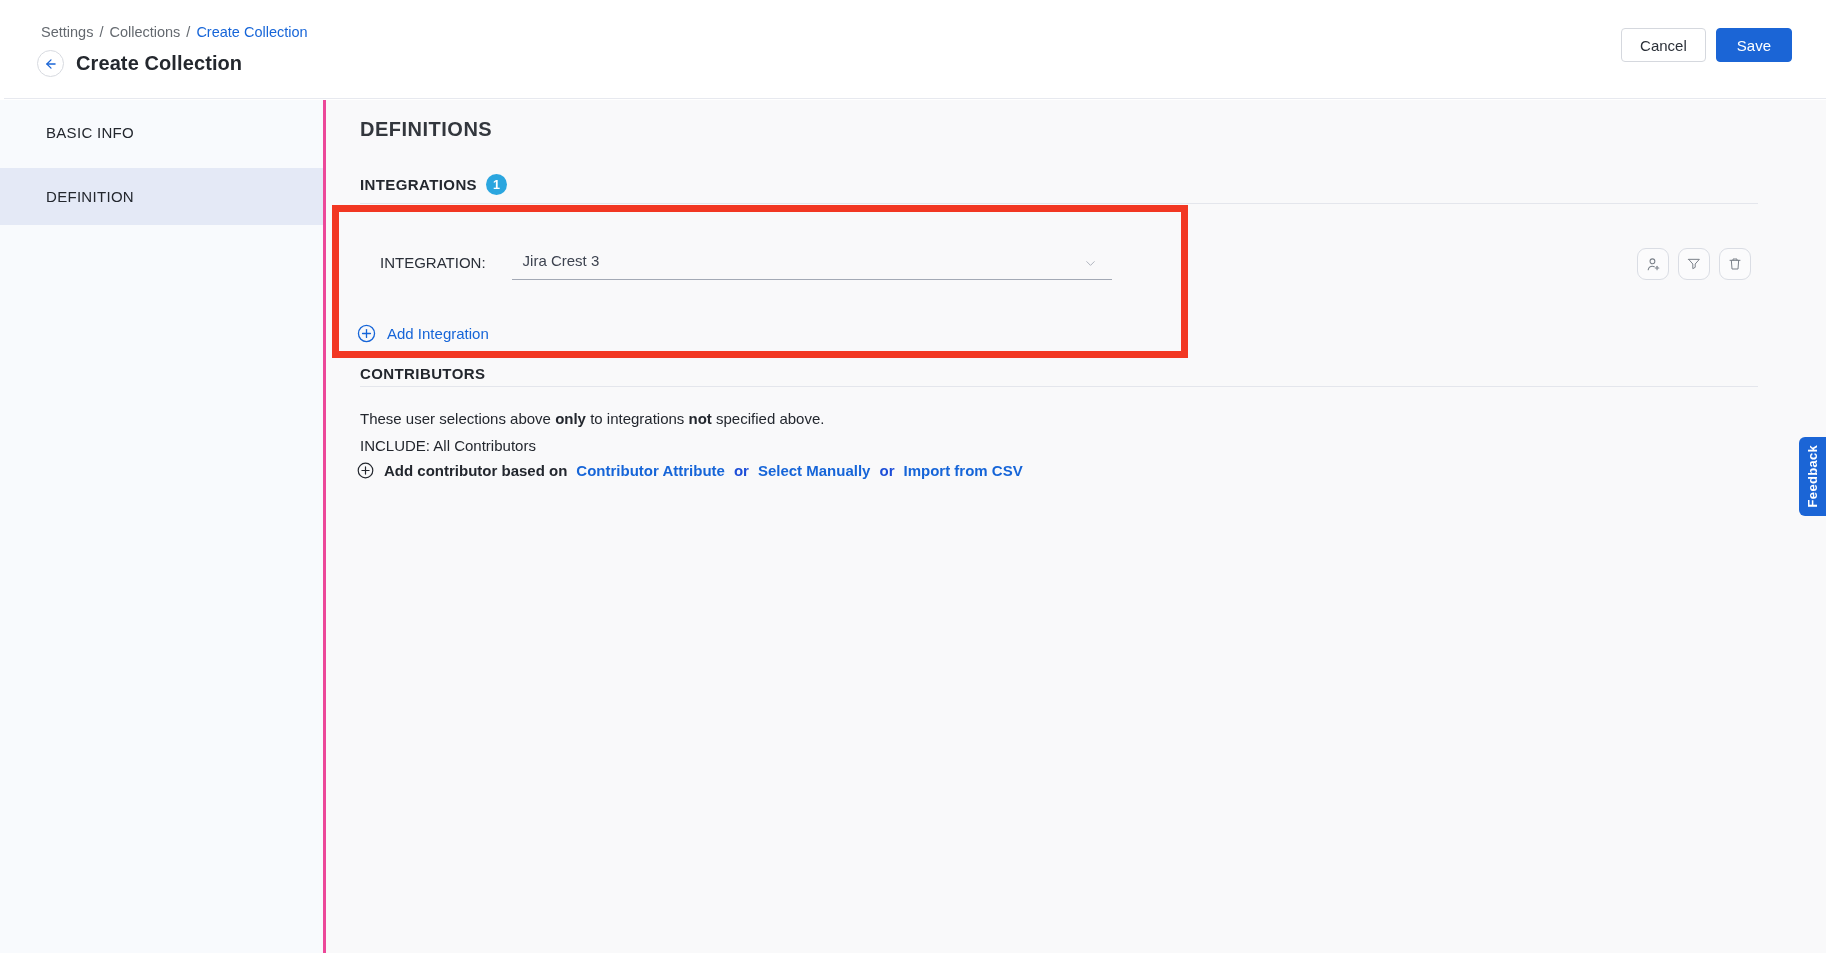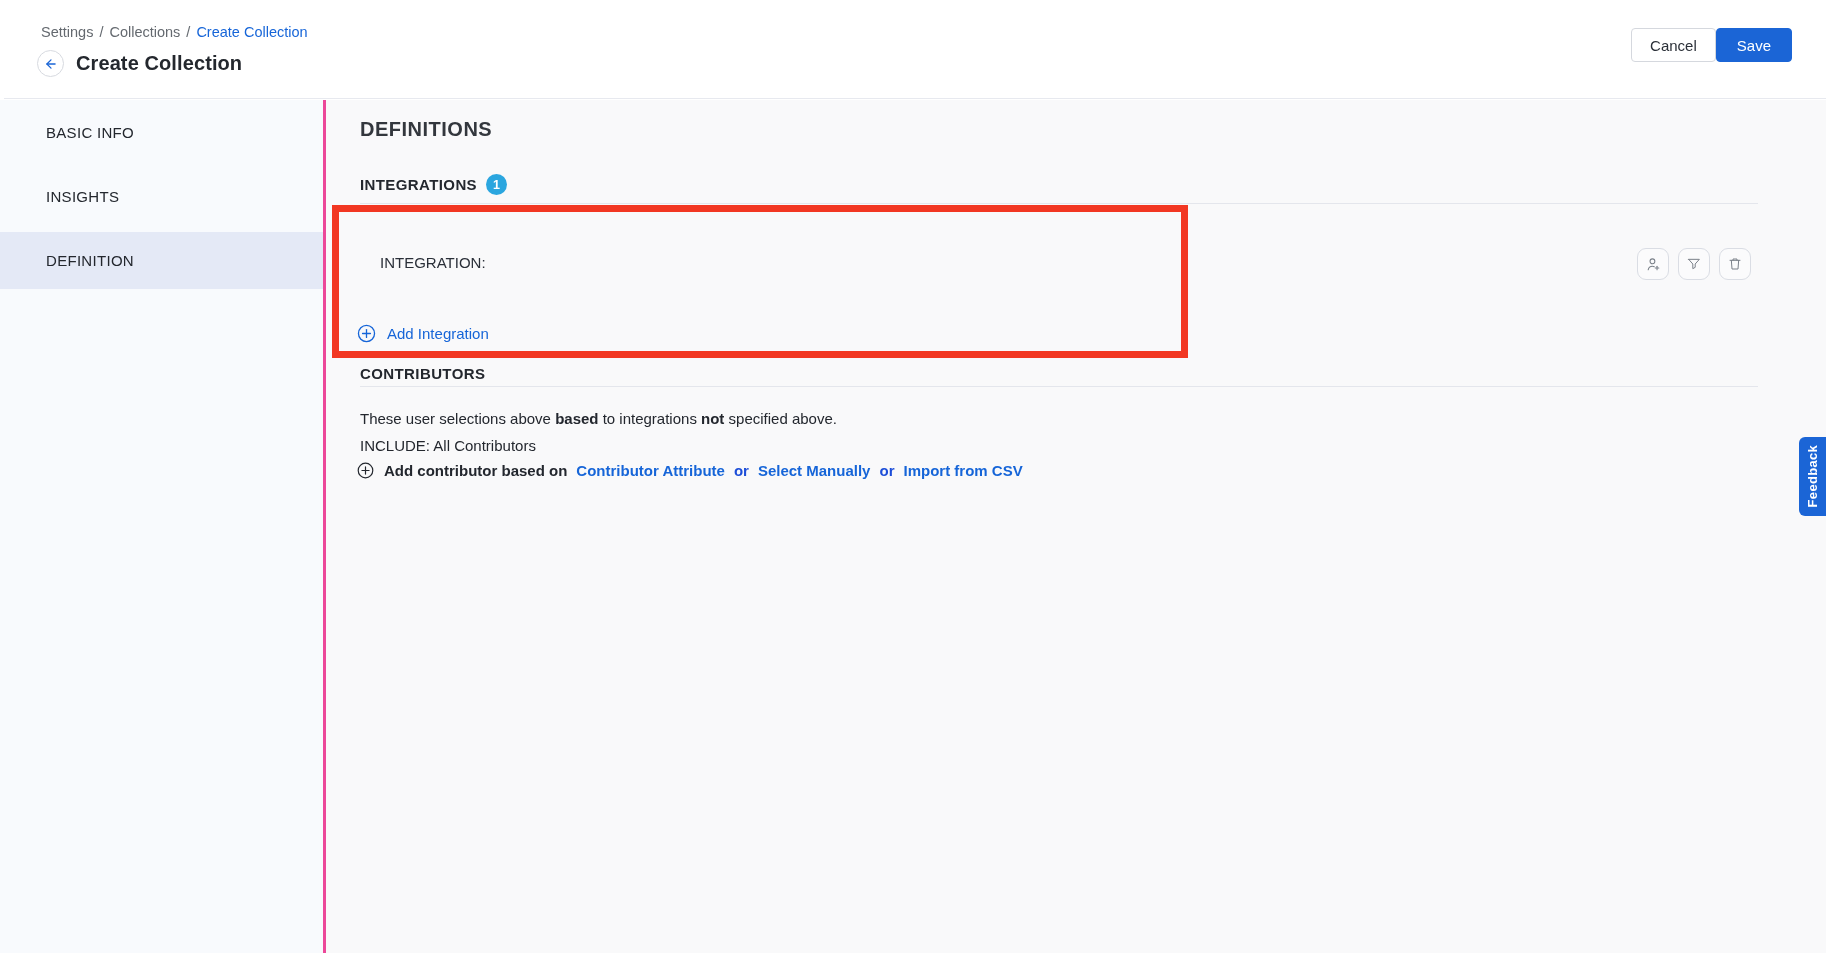--- a/index.html
+++ b/index.html
@@ -25,21 +25,21 @@
   .title-row {
     position: absolute; top: 50px; left: 33px;
     display: flex; align-items: center; gap: 12px;
   }
   .back-btn {
     width: 27px; height: 27px; border-radius: 50%;
     border: 1px solid #d7dae0; background: #fff;
     display: flex; align-items: center; justify-content: center; cursor: pointer;
   }
   .page-title { font-size: 20px; font-weight: 700; color: #24282e; letter-spacing: 0.1px; }
-  .header-actions { position: absolute; top: 28px; right: 38px; display: flex; }
+  .header-actions { position: absolute; top: 28px; right: 38px; display: flex; gap: 10px; }
   .btn { height: 34px; border-radius: 4px; font-size: 15px; font-family: "Liberation Sans", sans-serif; cursor: pointer; }
   .btn-cancel { background: #ffffff; border: 1px solid #d5d8de; color: #2b3038; padding: 0 18px; }
   .btn-save { background: #1b65d6; border: 1px solid #1b65d6; color: #ffffff; padding: 0 20px; }
 
   
   .sidebar {
     position: absolute; top: 100px; left: 0; width: 327px; height: 853px;
     background: #f8fafd; border-right: 4px solid #ec4899; padding-top: 4px;
   }
   .sidebar-item {
@@ -161,42 +161,47 @@
   <div class="header-actions">
     <button class="btn btn-cancel">Cancel</button>
     <button class="btn btn-save">Save</button>
   </div>
 </div>
 
 <div class="sidebar">
   <div class="sidebar-item">
     <span>BASIC INFO</span>
   </div>
-  <div class="sidebar-item">
-    <span>INSIGHTS</span>
-  </div>
   <div class="sidebar-item active">
     <span>DEFINITION</span>
   </div>
 </div>
 
 <div class="main">
 
   <div class="main-heading">DEFINITIONS</div>
 
   <div class="integrations-label-row">
     <span class="section-label">INTEGRATIONS</span>
     <span class="count-badge">1</span>
   </div>
   <div class="divider divider-1"></div>
 
   <div class="annotation-box"></div>
 
   <div class="integration-row">
     <span class="field-label">INTEGRATION:</span>
+    <div class="select">
+      <span class="select-value">Jira Crest 3</span>
+      <span class="select-chevron">
+        <svg width="15" height="15" viewBox="0 0 24 24" fill="none" stroke="#b0b5bf" stroke-width="1.6" stroke-linecap="round" stroke-linejoin="round">
+          <path d="M6 9l6 6 6-6"></path>
+        </svg>
+      </span>
+    </div>
   </div>
 
   <div class="row-icon-buttons">
     <div class="icon-btn">
       <span>
         <svg width="17" height="17" viewBox="0 0 24 24" fill="none" stroke="currentColor" stroke-width="1.5" stroke-linecap="round" stroke-linejoin="round">
           <circle cx="10.5" cy="7.5" r="3.4"></circle>
           <path d="M4.5 19.5c.6-3.1 3-5 6-5 .9 0 1.8.2 2.6.6"></path>
           <path d="M17 14.5v5"></path>
             <path d="M14.5 17h5"></path>
@@ -231,21 +236,21 @@
     </span>
     <span class="link-text">Add Integration</span>
   </div>
 
   <div class="contributors-label">
     <span class="section-label">CONTRIBUTORS</span>
   </div>
   <div class="divider divider-2"></div>
 
   <div class="note-line">
-    <span>These user selections above </span><span class="b">based</span><span> to integrations </span><span class="b">not</span><span> specified above.</span>
+    <span>These user selections above </span><span class="b">only</span><span> to integrations </span><span class="b">not</span><span> specified above.</span>
   </div>
 
   <div class="include-line">INCLUDE: All Contributors</div>
 
   <div class="add-contrib-row">
     <span>
       <svg width="19" height="19" viewBox="0 0 24 24" fill="none" stroke="#23272e" stroke-width="1.5" stroke-linecap="round">
         <circle cx="12" cy="12" r="9.2"></circle>
           <path d="M12 7.5v9"></path>
           <path d="M7.5 12h9"></path>

